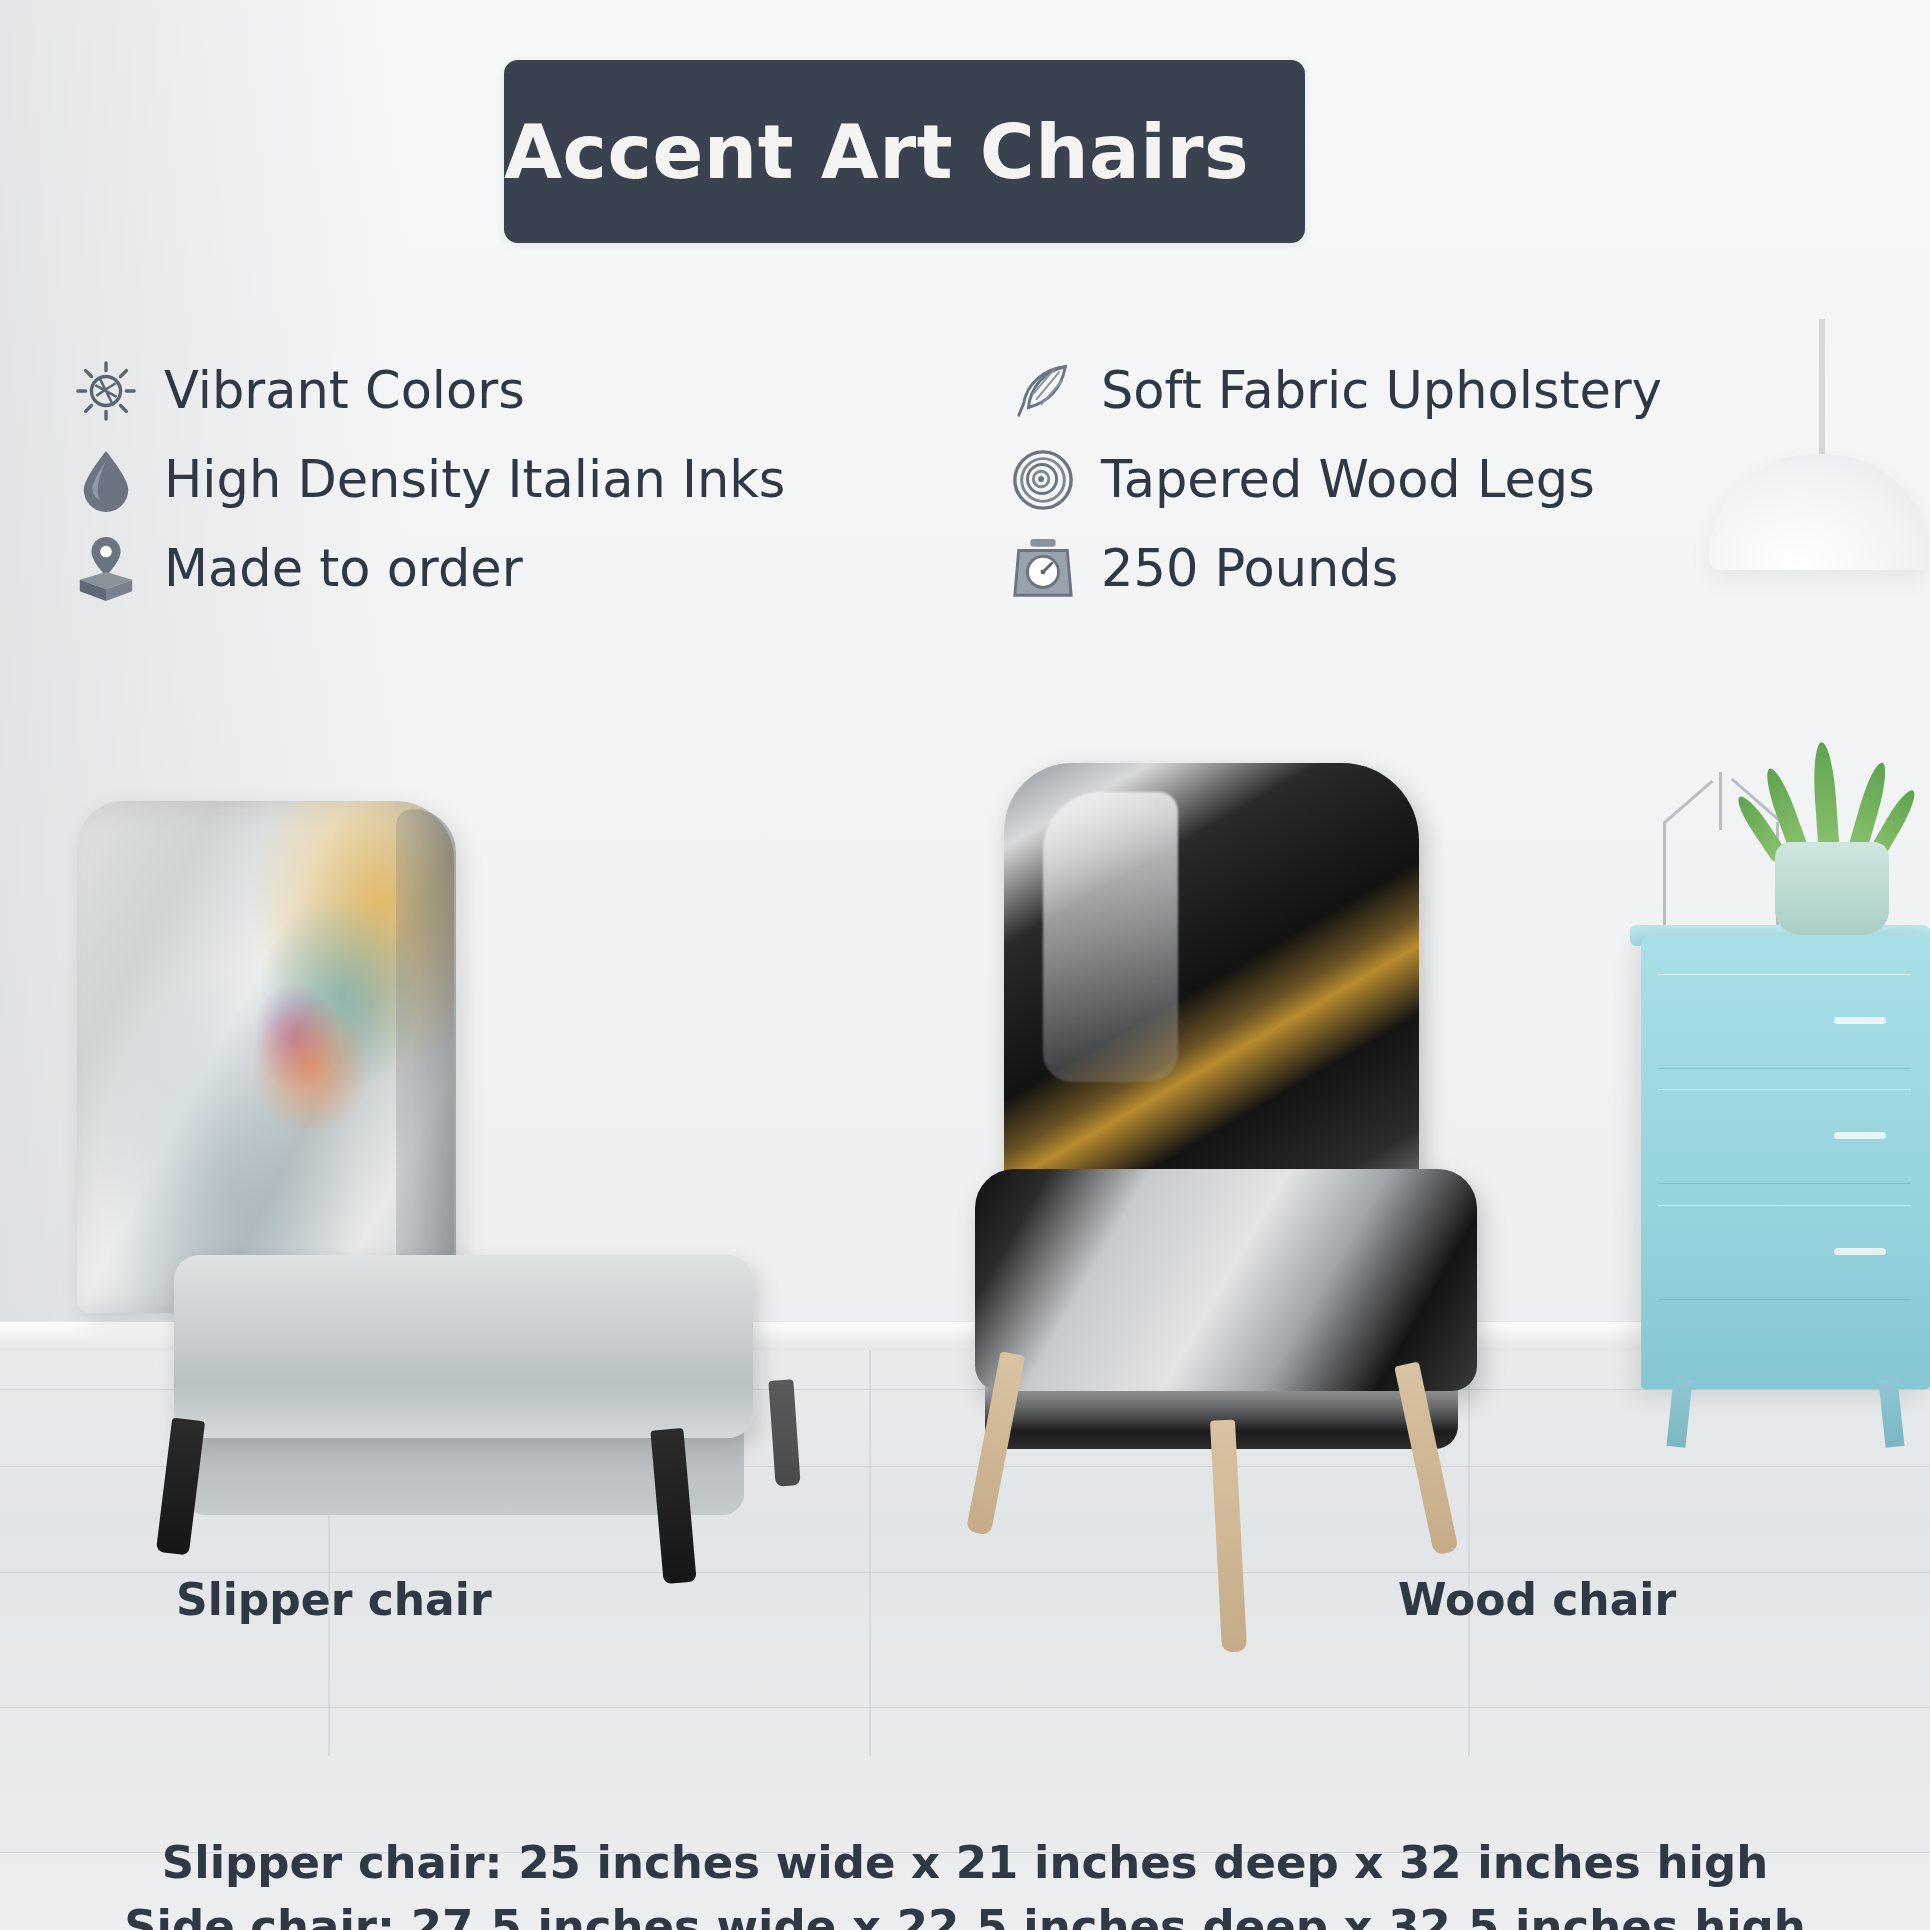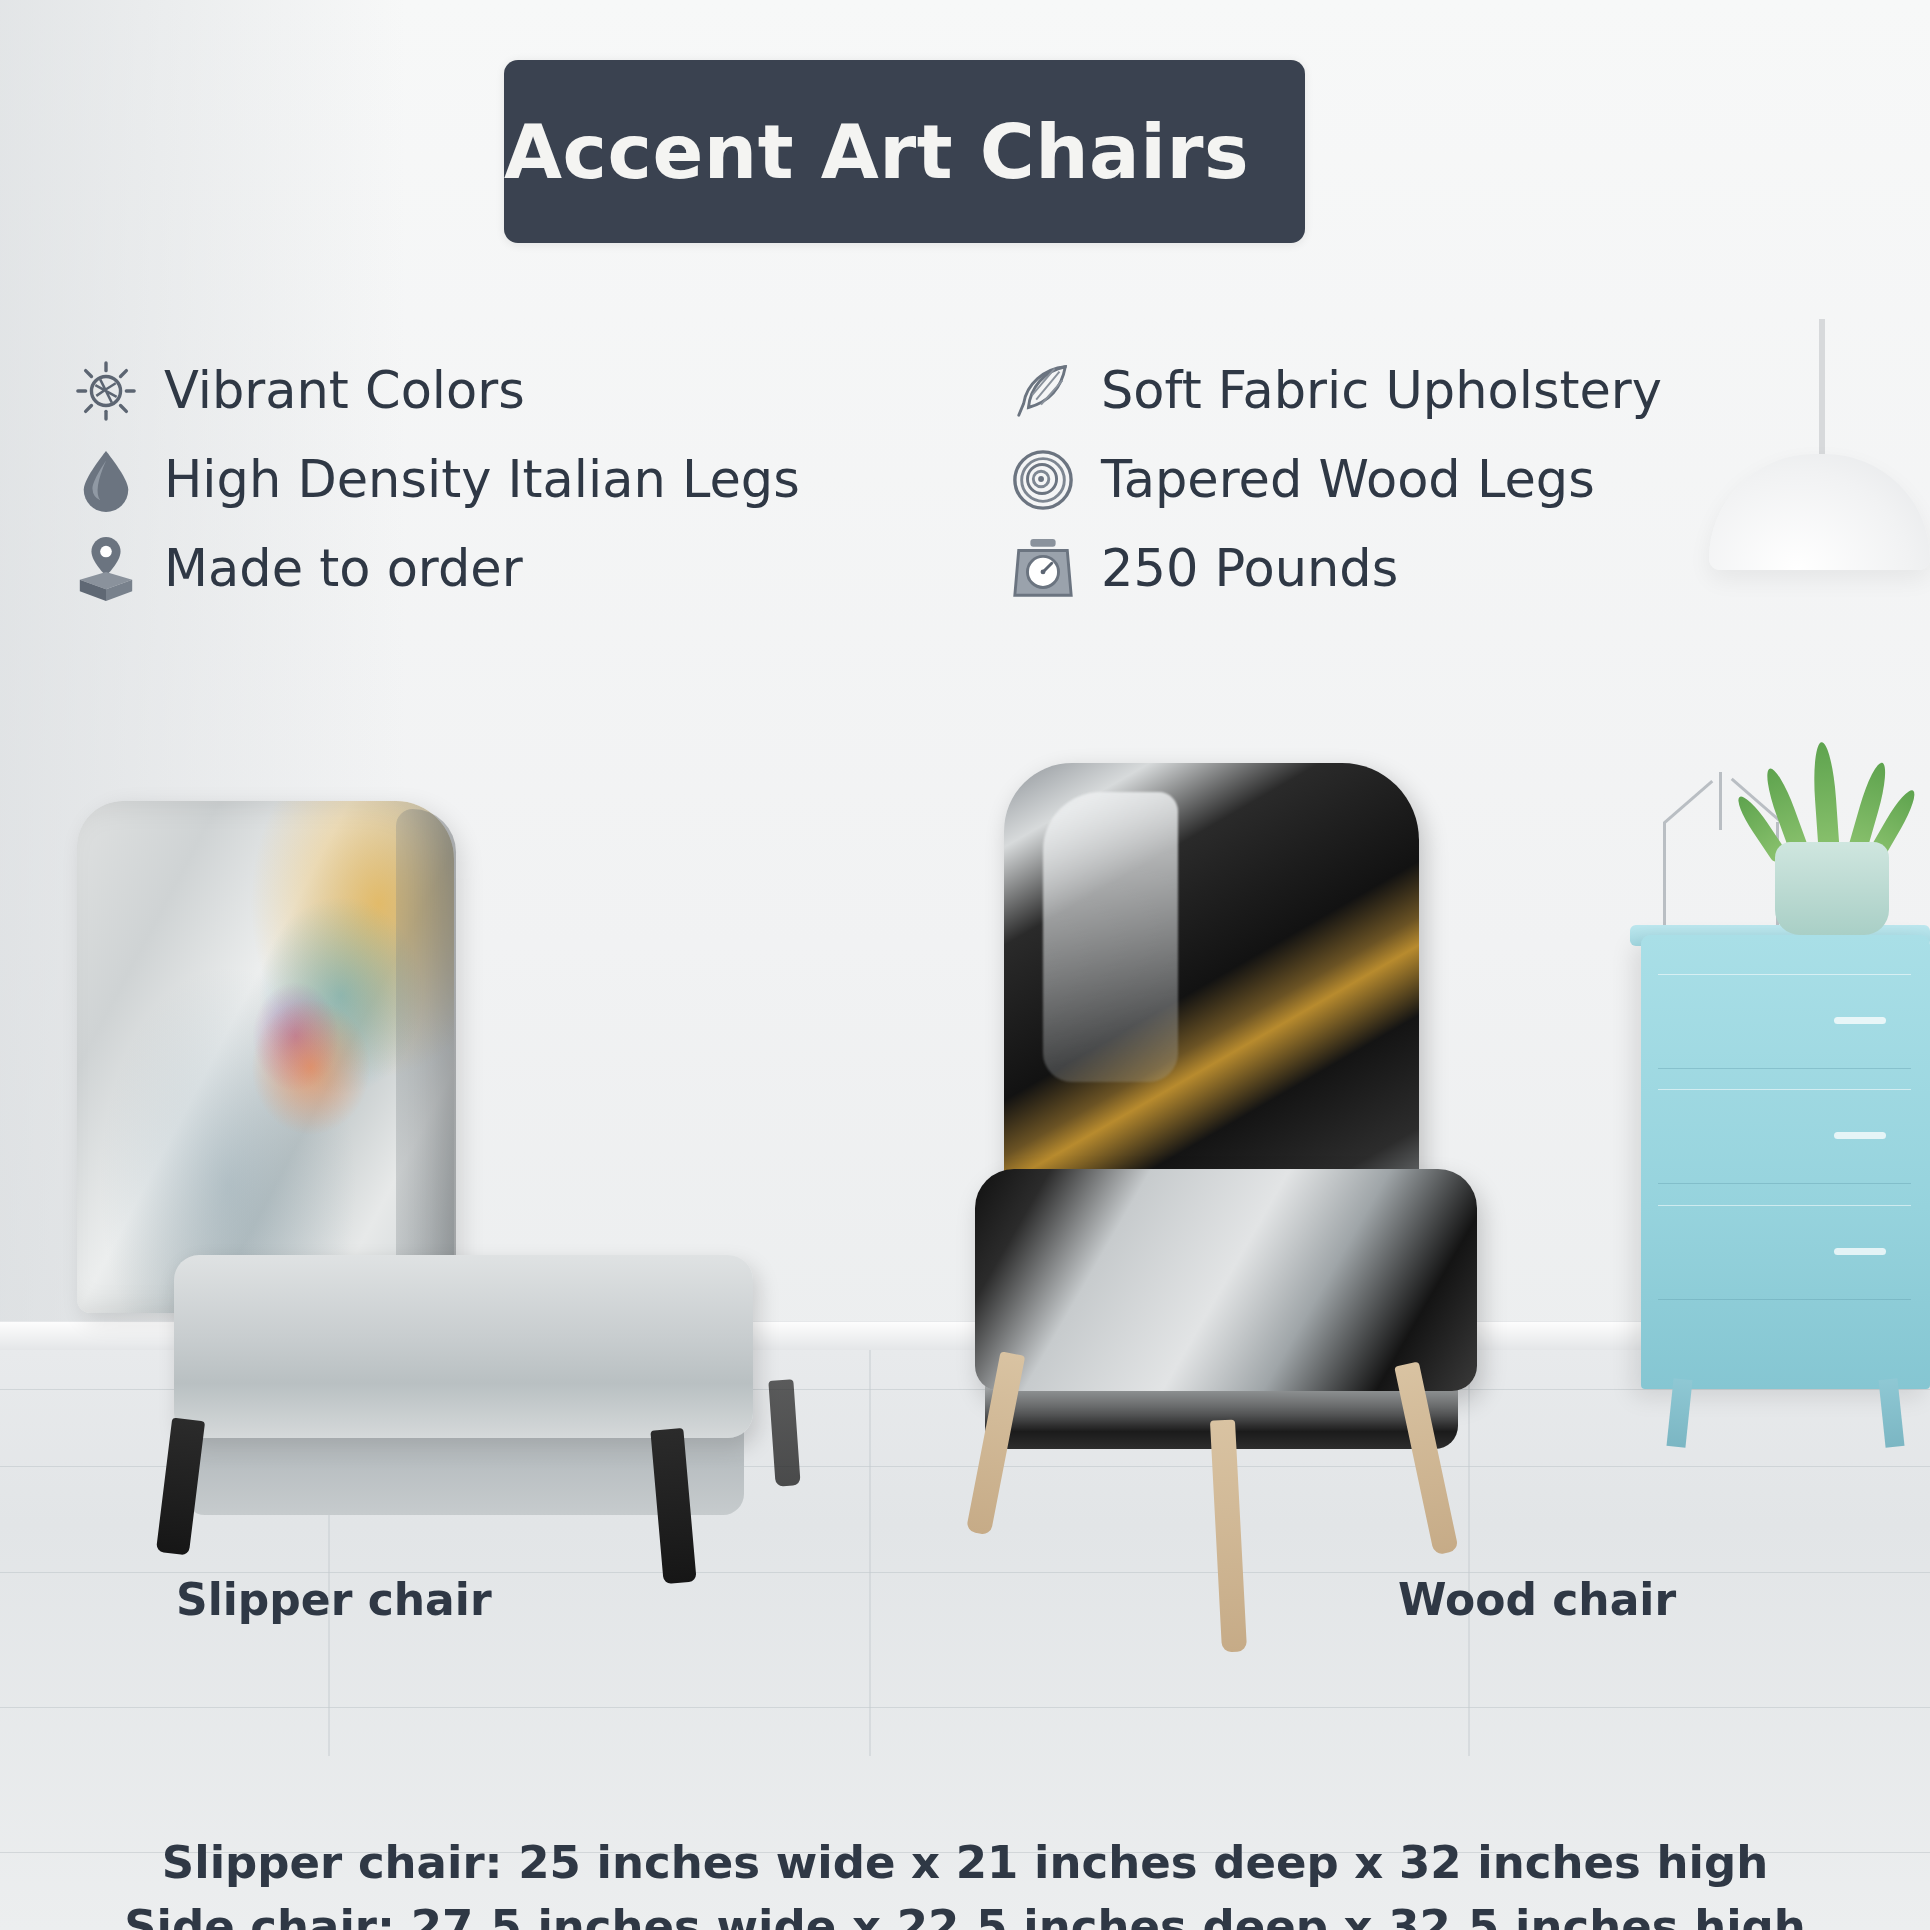--- a/index.html
+++ b/index.html
@@ -463,21 +463,21 @@
         <span class="feature-label">Vibrant Colors</span>
       </div>
 
       <div class="feature-row">
         <span class="feature-icon">
           <svg width="60" height="66" viewBox="0 0 62 68">
             <path d="M31 4 C31 4 8 32 8 44 a23 23 0 0 0 46 0 C54 32 31 4 31 4 Z" fill="#6b7480"></path>
             <path d="M31 14 C31 14 17 34 17 43 a14 14 0 0 0 8 12 C20 48 22 34 31 14 Z" fill="#9aa2ac" opacity="0.8"></path>
           </svg>
         </span>
-        <span class="feature-label">High Density Italian Legs</span>
+        <span class="feature-label">High Density Italian Inks</span>
       </div>
 
       <div class="feature-row">
         <span class="feature-icon">
           <svg width="64" height="68" viewBox="0 0 66 70">
             <path d="M33 2 a15 15 0 0 1 15 15 c0 11 -15 25 -15 25 S18 28 18 17 A15 15 0 0 1 33 2 Z" fill="#6b7480"></path>
             <circle cx="33" cy="17" r="6" fill="#ffffff"></circle>
             <path d="M6 46 L33 38 L60 46 L33 56 Z" fill="#8a929c"></path>
             <path d="M6 46 L6 58 L33 68 L33 56 Z" fill="#5f6874"></path>
             <path d="M60 46 L60 58 L33 68 L33 56 Z" fill="#78818c"></path>

